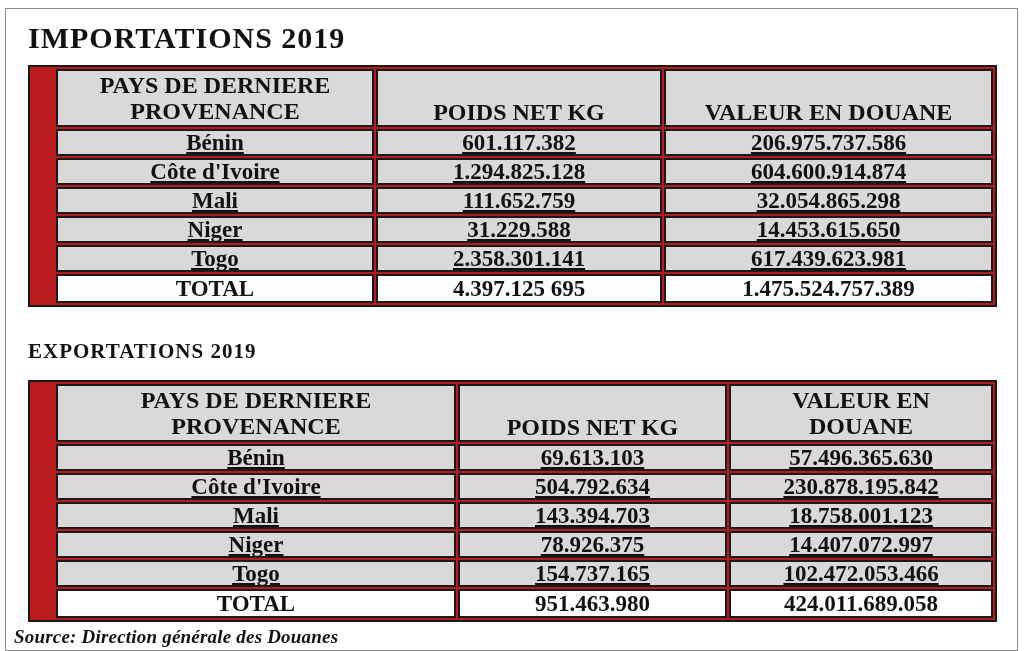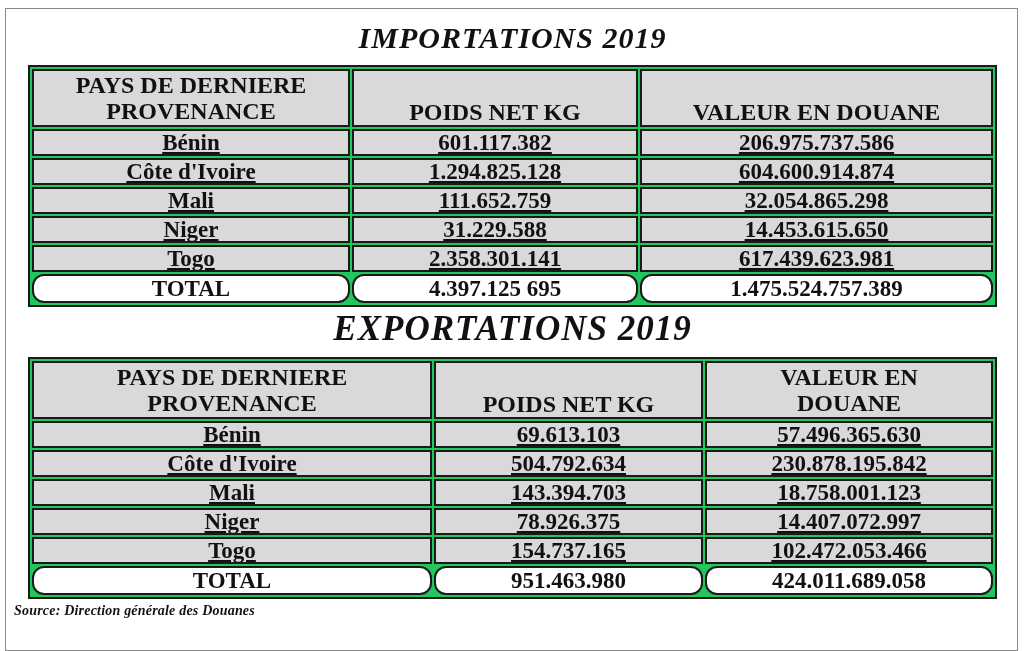--- a/index.html
+++ b/index.html
@@ -28,40 +28,39 @@
     pointer-events: none;
   }
   .content {
     position: absolute;
     left: 28px;
     top: 8px;
     width: 969px;
   }
   .section-title {
     margin: 13px 0 10px 0;
-    text-align: center;
     font-weight: bold;
     font-size: 30px;
     letter-spacing: 1px;
     line-height: 34px;
     white-space: nowrap;
-    font-style: italic;
   }
   .section-title.export {
-    margin-top: 3px;
-    font-size: 35px;
+    margin-top: 26px;
+    font-size: 21px;
     line-height: 37px;
   }
   table.data-table {
     width: 100%;
     table-layout: fixed;
     border-collapse: separate;
     border-spacing: 2px;
     border: 2px solid #1a1a1a;
-    background: #22c55e;
+    background: #b91c1c;
+    padding-left: 24px;
   }
   table.data-table td {
     border: 2px solid #1a1a1a;
     background: #d9d9d9;
     font-weight: bold;
     font-size: 23px;
     text-align: center;
     vertical-align: middle;
     padding: 0;
     overflow: hidden;
@@ -73,21 +72,20 @@
   }
   tr.data-row td {
     height: 23px;
     line-height: 23px;
     text-decoration: underline;
   }
   tr.total-row td {
     height: 25px;
     line-height: 25px;
     background: #ffffff;
-    border-radius: 12px;
   }
   td.num {
     text-align: right;
     padding-right: 10px;
   }
   .hdr-wrap {
     display: inline-block;
     vertical-align: middle;
     max-width: 280px;
     line-height: 26px;
@@ -95,21 +93,21 @@
   .hdr-wrap.narrow {
     max-width: 170px;
   }
   .hdr-wrap.nowrap {
     max-width: none;
     white-space: nowrap;
     margin-top: 28px;
   }
   .source-note {
     margin: 4px 0 0 -14px;
-    font-size: 14px;
+    font-size: 19px;
     font-weight: bold;
     font-style: italic;
     letter-spacing: 0.2px;
   }
 </style>
 </head>
 <body>
 
 <div class="page">
   <div class="page-frame"></div>

